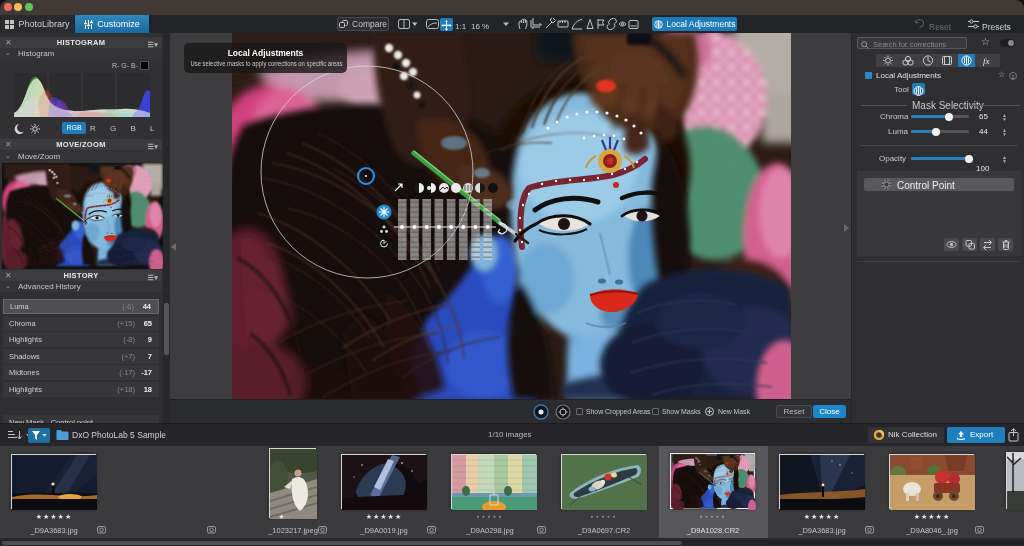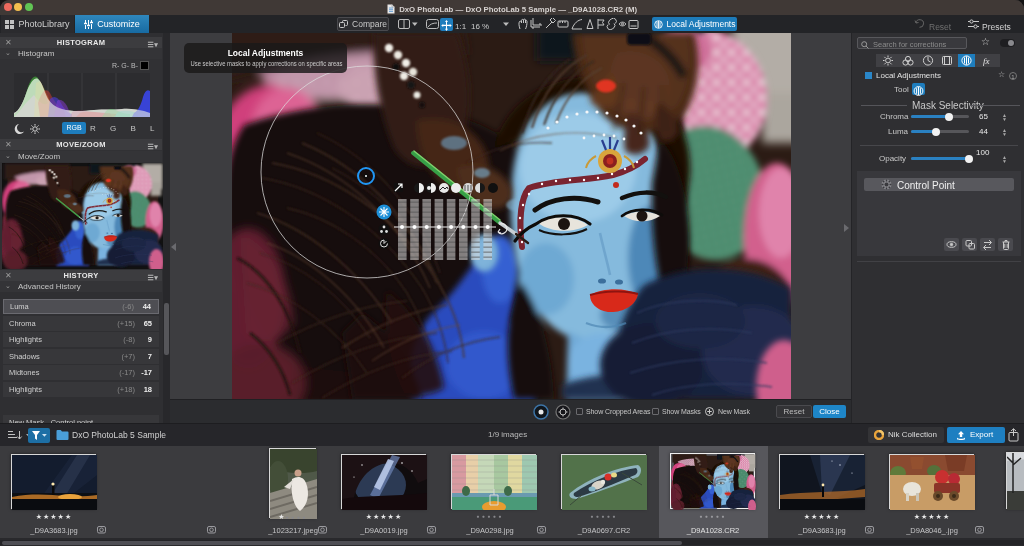--- a/index.html
+++ b/index.html
@@ -54,25 +54,20 @@
   .thumb { position:absolute; border:1px solid #d8d8d8; box-shadow:0 0 3px rgba(0,0,0,.5); }
 </style>
 </head>
 <body>
 <div id="app">
 
   <div id="titlebar" class="abs">
     <div class="abs tl" style="left:3.5px; background:#ec6a5e;"></div>
     <div class="abs tl" style="left:14px; background:#f4bf4f;"></div>
     <div class="abs tl" style="left:24.5px; background:#61c554;"></div>
-    <div id="title" class="abs"><svg width="8" height="10" viewBox="0 0 8 10" style="vertical-align:-2px; margin-right:2px;">
-          <path d="M .5,.5 h4.5 L 7.5,3 V 9.5 H .5 Z" fill="#e8e8e8"></path>
-          <path d="M 5,0.5 V 3 h2.5" fill="none" stroke="#b8b8b8"></path>
-          <path d="M 2,4 h4 M 2,5.7 h4 M 2,7.4 h4" stroke="#4a8fd0" stroke-width=".8"></path>
-        </svg> DxO PhotoLab — DxO PhotoLab 5 Sample — _D9A1028.CR2 (M)</div>
   </div>
 
   <div id="toolbar" class="abs">
     <div id="tab-pl" class="abs tab"><svg width="9" height="9" viewBox="0 0 9 9" style="margin-right:4px">
           <g fill="#c2c2c2">
             <rect width="4" height="4"></rect>
             <rect x="5" width="4" height="4"></rect>
             <rect y="5" width="4" height="4"></rect>
             <rect x="5" y="5" width="4" height="4"></rect>
           </g>
@@ -627,21 +622,21 @@
     <div class="slider-fill" style="left:59px; top:97px; width:25px;"></div>
     <div class="knob" style="left:80px; top:94.5px;"></div>
     <div class="abs rlabel" style="left:127px; top:94px; color:#e8e8e8;">44</div>
     <div class="stepper" style="left:149px; top:95px;">▲<br>▼</div>
     <div class="abs" style="left:8px; top:112px; width:158px; height:1px; background:#47474b;"></div>
 
     <div class="abs rlabel" style="left:27px; top:121px;">Opacity</div>
     <div class="slider-track" style="left:59px; top:124px; width:58px;"></div>
     <div class="slider-fill" style="left:59px; top:124px; width:58px;"></div>
     <div class="knob" style="left:113px; top:121.5px;"></div>
-    <div class="abs rlabel" style="left:124px; top:115px; color:#e8e8e8;">100</div>
+    <div class="abs rlabel" style="left:124px; top:131px; color:#e8e8e8;">100</div>
     <div class="stepper" style="left:149px; top:122px;">▲<br>▼</div>
 
     <div class="abs" style="left:5px; top:138px; width:164px; height:85px; background:#38383c;"></div>
     <div class="abs" style="left:12px; top:145px; width:150px; height:13px; background:#58585d; border-radius:2px;">
       <svg style="position:absolute; left:17px; top:1px;" width="11" height="11" viewBox="0 0 11 11">
           <circle cx="5.5" cy="5.5" r="5" fill="#85858a"></circle>
           <circle cx="5.5" cy="5.5" r="2" fill="#3a3a3e"></circle>
           <g stroke="#3a3a3e" stroke-width="1.3">
             <line x1="5.5" y1="0.5" x2="5.5" y2="2.5"></line>
             <line x1="5.5" y1="8.5" x2="5.5" y2="10.5"></line>
@@ -686,21 +681,21 @@
     <div class="abs" style="left:28px; top:3.5px; width:22px; height:15px; background:#1d6fa5; border-radius:2px;">
       <svg width="22" height="15" viewBox="0 0 22 15">
           <path d="M 4,3 h8 l-3,4 v5 l-2,-1.5 V 7 Z" fill="#fff"></path>
           <path d="M 14,6 l2.4,2.8 2.4,-2.8 Z" fill="#cfe4f2"></path>
         </svg>
     </div>
     <svg class="abs" style="left:56px; top:5px;" width="13" height="12" viewBox="0 0 13 12">
         <path d="M .5,2 a1,1 0 0 1 1,-1 h3.2 l1.3,1.6 H 11.5 a1,1 0 0 1 1,1 V 10 a1,1 0 0 1 -1,1 H 1.5 a1,1 0 0 1 -1,-1 Z" fill="#4a9ed8"></path>
       </svg>
     <div class="abs" style="left:72px; top:6px;">DxO PhotoLab 5 Sample</div>
-    <div class="abs" style="left:488px; top:6px; color:#bbb; font-size:8px;">1/9 images</div>
+    <div class="abs" style="left:488px; top:6px; color:#bbb; font-size:8px;">1/10 images</div>
     <div class="abs" style="left:868px; top:3px; width:76px; height:16px; background:#333336; border-radius:2px; color:#ddd; font-size:8px; line-height:16px;">
       <svg style="position:absolute; left:6px; top:3px;" width="10" height="10" viewBox="0 0 10 10">
           <circle cx="5" cy="5" r="4" fill="none" stroke="#e8a33c" stroke-width="2.4"></circle>
           <path d="M 5,1 A 4,4 0 0 1 9,5" fill="none" stroke="#f2c56a" stroke-width="2.4"></path>
         </svg>
       <span style="margin-left:20px;">Nik Collection</span>
     </div>
     <div class="abs" style="left:947px; top:3px; width:58px; height:16px; background:#1e7fc1; border-radius:2px; color:#fff; font-size:8px; line-height:16px;">
       <svg style="position:absolute; left:9px; top:3.5px;" width="10" height="9" viewBox="0 0 10 9">
           <path d="M 5,0 L 8,3.2 H 6.2 V 6 H 3.8 V 3.2 H 2 Z" fill="#fff"></path>

